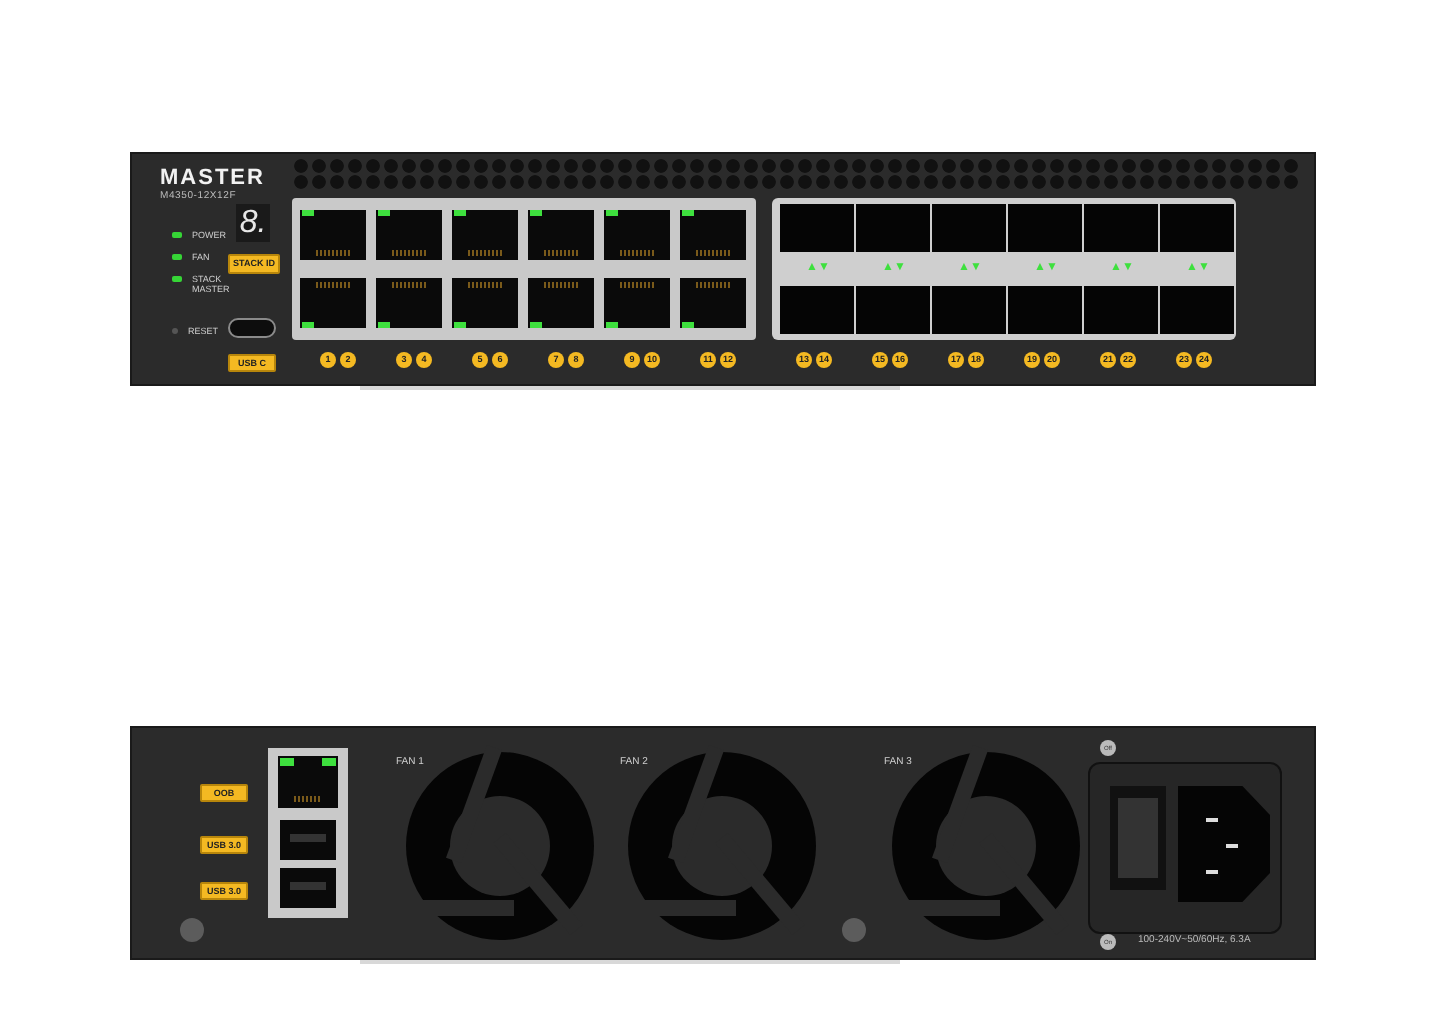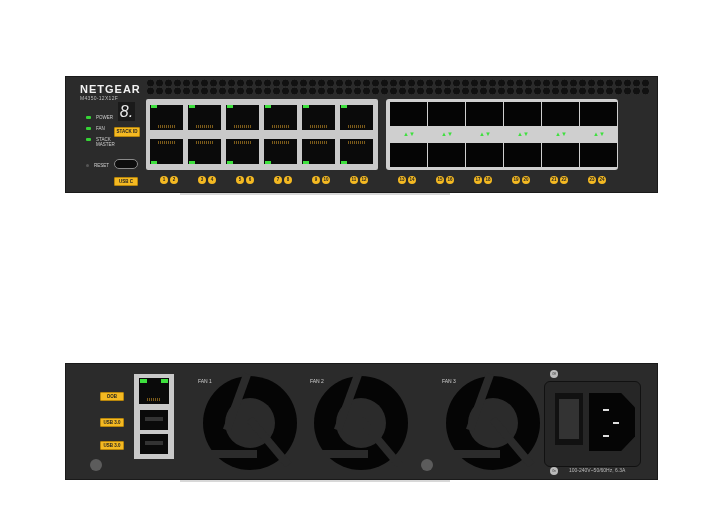--- a/index.html
+++ b/index.html
@@ -53,21 +53,21 @@
   .iec .p{position:absolute;width:6px;height:2px;background:#ddd;}
   .mark{position:absolute;width:8px;height:8px;border-radius:50%;background:#bbb;color:#333;font-size:3px;line-height:8px;text-align:center;}
   .power-text{position:absolute;left:503px;top:103px;color:#bbb;font-size:5px;}
 </style>
 </head>
 <body>
 
 <div class="panel-shadow" style="left:180px;top:192px;width:270px;"></div>
 <div class="panel" id="front">
   <div class="vent"></div>
-  <div class="brand">NETGEAR</div>
+  <div class="brand">MASTER</div>
   <div class="model">M4350-12X12F</div>
 
   <div class="led-row" style="top:38px;">
     <span class="led"></span>
     <span class="led-label">POWER</span>
   </div>
   <div class="led-row" style="top:49px;">
     <span class="led"></span>
     <span class="led-label">FAN</span>
   </div>

